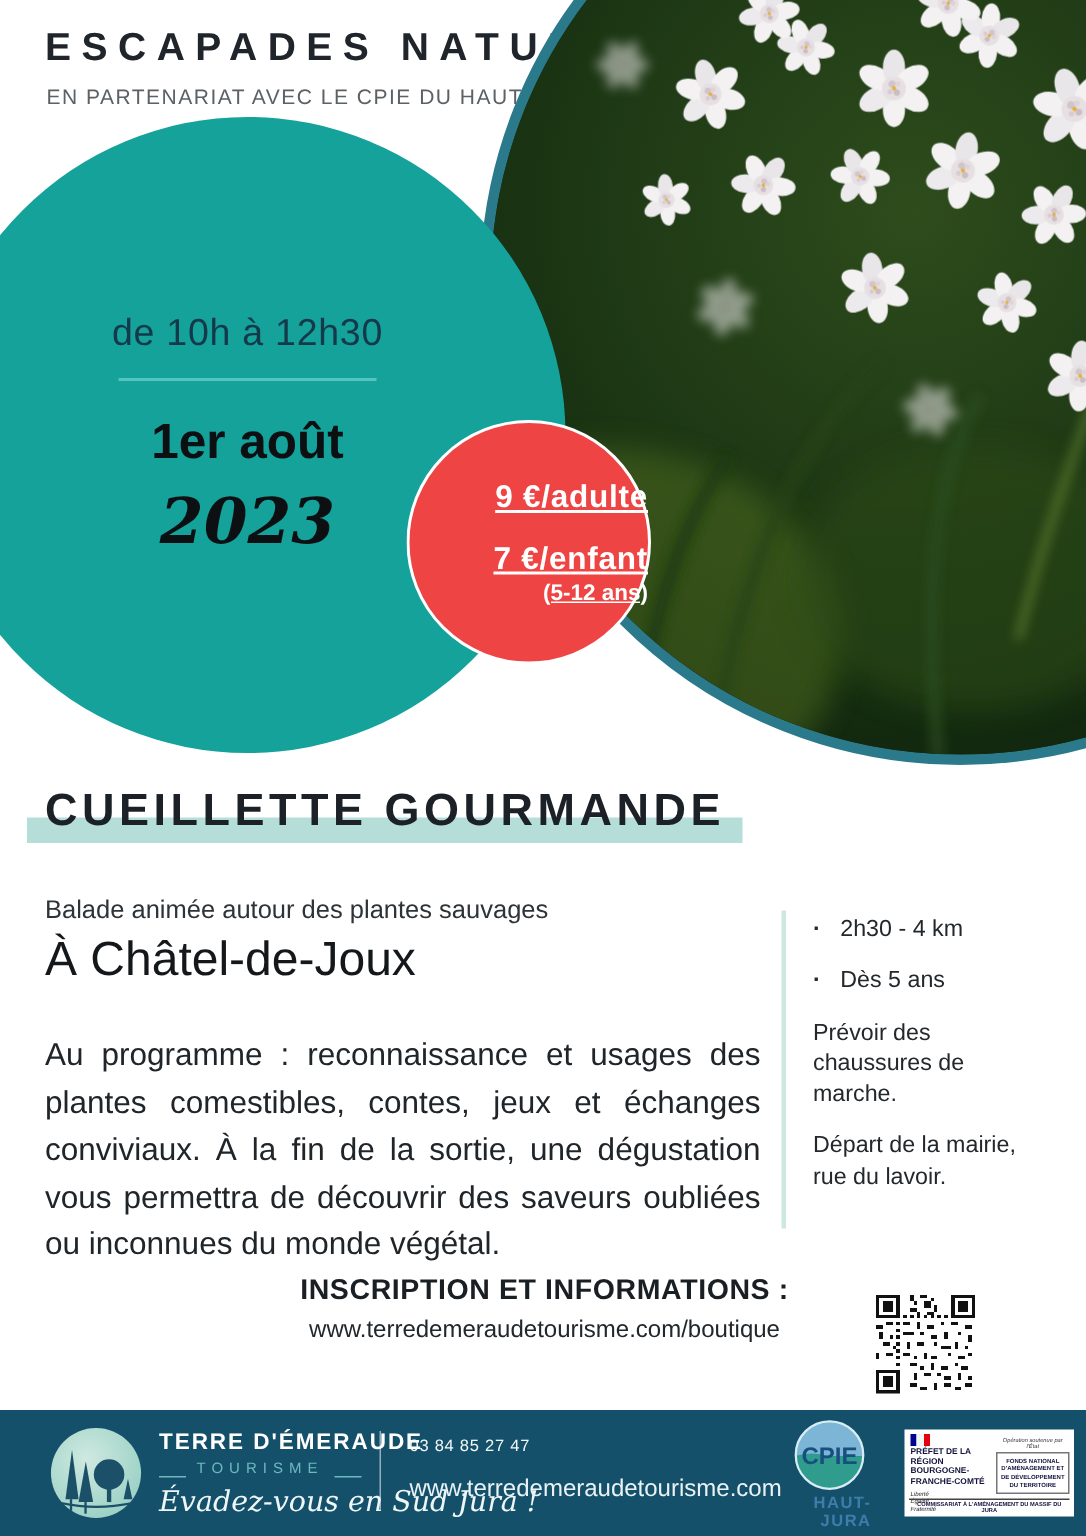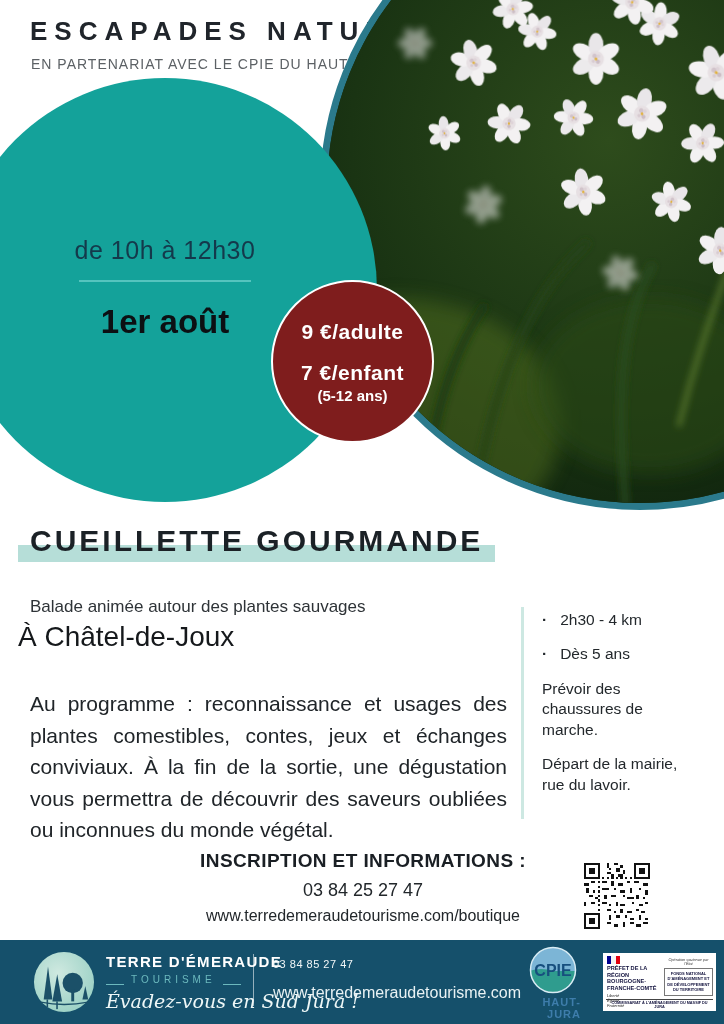--- a/index.html
+++ b/index.html
@@ -34,38 +34,38 @@
   .sch-time{ font-size:25px; color:#14394b; letter-spacing:.5px; }
   .sch-divider{ width:172px; height:2px; background:#55c4be; margin:15px 0 19px; }
   .sch-date{ font-size:33px; font-weight:700; color:#0c1013; line-height:1.3; }
   .sch-year{
     font-family:"DejaVu Serif",serif; font-style:italic; font-weight:700;
     font-size:42px; color:#0c1013; margin-top:8px;
   }
   
   .price-circle{
     position:absolute; left:271px; top:280px; width:163px; height:163px;
-    border-radius:50%; background:#7f1d1d; border:2px solid #ffffff; z-index:3;
-    display:flex; flex-direction:column; align-items:center; justify-content:center;
-    color:#ffffff; text-align:center;
+    border-radius:50%; background:#ef4444; border:2px solid #ffffff; z-index:3;
+    display:flex; flex-direction:column; align-items:flex-end; justify-content:center;
+    color:#ffffff; text-align:center;text-decoration:underline;
   }
   .price-adult,.price-child{ font-size:21px; font-weight:700; letter-spacing:.5px; }
   .price-child{ margin-top:17px; }
   .price-ages{ font-size:15px; font-weight:700; margin-top:2px; }
   
   .band{
     position:absolute; left:18px; top:545px; width:477px; height:17px;
     background:#b6ded8; z-index:4;
   }
   .event-title{
     position:absolute; left:30px; top:524px; font-size:30px; font-weight:700;
     letter-spacing:3px; color:#1b2126; z-index:5; white-space:nowrap;
   }
   .event-tagline{ position:absolute; left:30px; top:597px; font-size:17px; color:#2e3337; }
-  .event-location{ position:absolute; left:18px; top:621px; font-size:28px; color:#15181b;text-align:right; }
+  .event-location{ position:absolute; left:30px; top:621px; font-size:32px; color:#15181b;text-align:right; }
   .event-desc{
     position:absolute; left:30px; top:688px; width:477px; font-size:21px;
     line-height:1.5; text-align:justify; color:#202529;
   }
   
   .infos{
     position:absolute; left:521px; top:607px; width:182px;
     border-left:3px solid #cde8e2; padding:4px 0 10px 18px;
   }
   .infos-title{ font-size:18px; font-weight:700; color:#101417; margin-bottom:16px; }
@@ -182,20 +182,21 @@
       <use href="#flo" transform="translate(262,322) scale(1.1) rotate(22)"></use>
       <use href="#flo" transform="translate(352,332) scale(0.95) rotate(78)"></use>
       <use href="#flo" transform="translate(402,382) scale(1.1) rotate(33)"></use>
     </svg>
   </div>
 
   <div class="teal-circle">
     <div class="sch-time">de 10h à 12h30</div>
     <div class="sch-divider"></div>
     <div class="sch-date">1er août</div>
+    <div class="sch-year">2023</div>
   </div>
 
   <div class="price-circle">
     <div class="price-adult">9 €/adulte</div>
     <div class="price-child">7 €/enfant</div>
     <div class="price-ages">(5-12 ans)</div>
   </div>
 
   <div class="band"></div>
   <div class="event-title">CUEILLETTE GOURMANDE</div>
@@ -211,21 +212,20 @@
     <div class="infos-bullet">
       <span class="dot">·</span>
       <span>Dès 5 ans</span>
     </div>
     <div class="infos-note">Prévoir des chaussures de marche.</div>
     <div class="infos-note">Départ de la mairie, rue du lavoir.</div>
   </div>
 
   <div class="inscription">
     <div class="insc-title">INSCRIPTION ET INFORMATIONS :</div>
-    <div class="insc-phone">03 84 25 27 47</div>
     <div class="insc-url">www.terredemeraudetourisme.com/boutique</div>
   </div>
 
   <div class="qr">
     <svg viewBox="0 0 29 29" shape-rendering="crispEdges">
       <rect width="29" height="29" fill="#ffffff"></rect>
       <g fill="#111111">
         <path d="M0 0h7v7h-7z M22 0h7v7h-7z M0 22h7v7h-7z" fill="#111"></path>
         <path d="M1 1h5v5h-5z M23 1h5v5h-5z M1 23h5v5h-5z" fill="#ffffff"></path>
         <path d="M2 2h3v3h-3z M24 2h3v3h-3z M2 24h3v3h-3z" fill="#111"></path>

